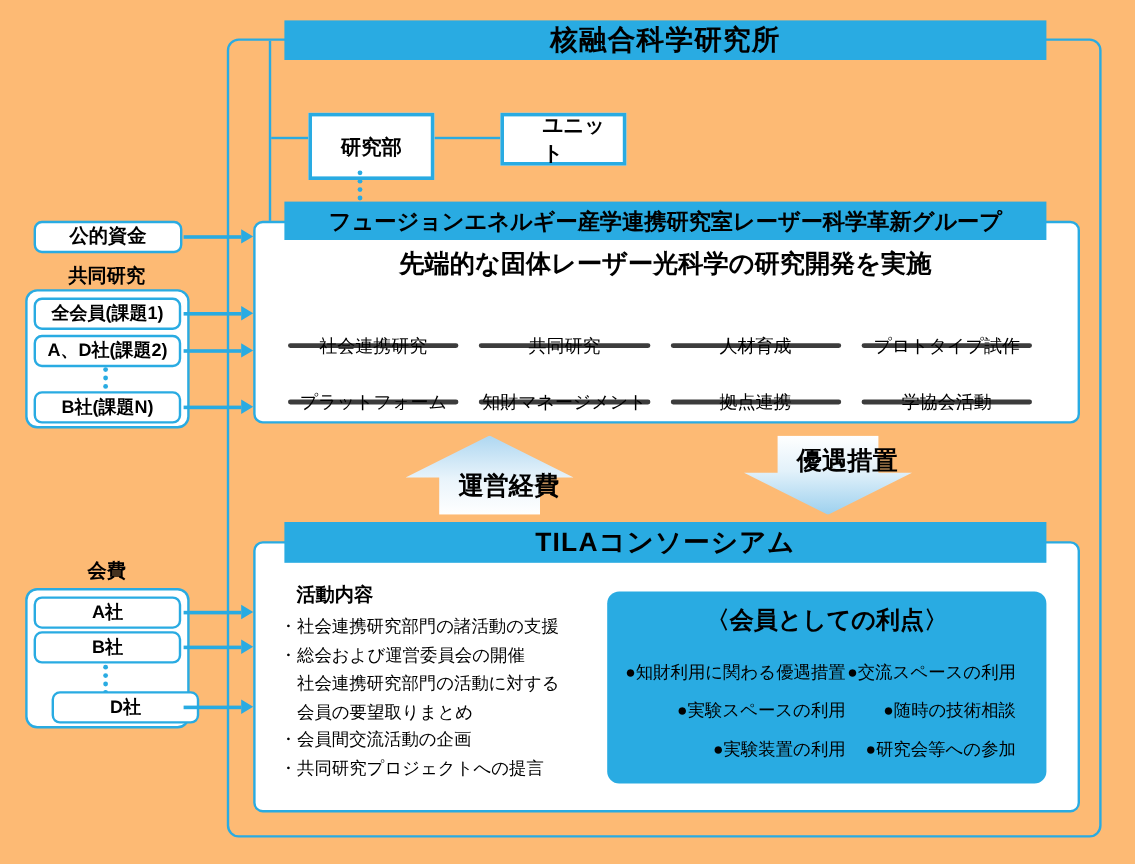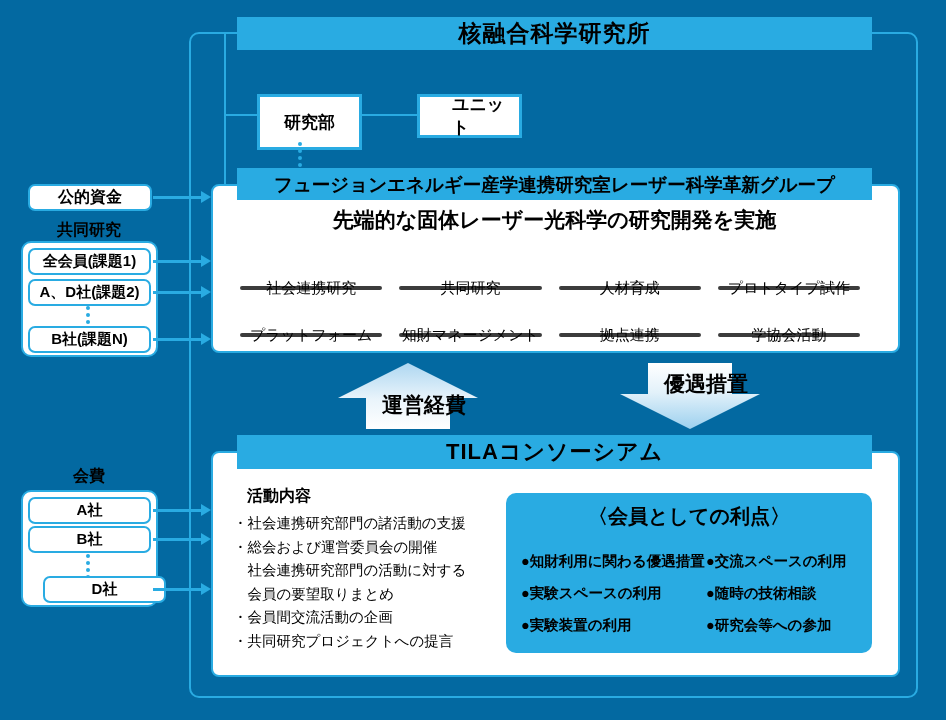--- a/index.html
+++ b/index.html
@@ -1,17 +1,17 @@
 <!DOCTYPE html>
 <html><head>
 <meta charset="utf-8">
 <style>
   html,body{margin:0;padding:0;background:#fff;}
   .canvas{
-    position:relative;width:946px;height:720px;background:#0369a1;overflow:hidden;
+    position:relative;width:946px;height:720px;background:#fdba74;overflow:hidden;
     font-family:"Liberation Sans","DejaVu Sans",sans-serif;color:#000;
   }
   .abs{position:absolute;}
   
   .outer-bracket{left:189px;top:32px;width:729px;height:666px;
     border:2px solid #29abe2;border-radius:10px;box-sizing:border-box;}
   .vline{width:2px;background:#29abe2;}
   .hline{height:2px;background:#29abe2;}
   
   .bar{background:#29abe2;display:flex;align-items:center;justify-content:center;
@@ -49,21 +49,21 @@
     clip-path:polygon(20% 0,80% 0,80% 47%,100% 47%,50% 100%,0 47%,20% 47%);
     background:linear-gradient(to bottom,#ffffff 0%,#e2f1fa 45%,#9cd0ee 100%);}
   .flow-label{width:116px;text-align:right;font-weight:bold;font-size:21px;}
   
   .act-heading{left:247px;top:486px;font-weight:bold;font-size:16px;}
   .act-list{left:233px;top:512px;width:272px;font-size:14.5px;line-height:23.5px;}
   .act-list div{white-space:pre;}
   .benefits{left:506px;top:493px;width:366px;height:160px;background:#29abe2;border-radius:10px;}
   .benefits-title{position:absolute;left:0;top:10px;width:100%;text-align:center;
     font-weight:bold;font-size:20px;}
-  .bcol{position:absolute;top:52px;font-weight:bold;font-size:14.5px;line-height:32px;white-space:nowrap;}
+  .bcol{position:absolute;top:52px;font-weight:normal;font-size:14.5px;line-height:32px;white-space:nowrap;text-align:right;}
   .bcol1{left:15px;}
   .bcol2{left:200px;}
 </style>
 </head>
 <body>
 
 <div class="canvas">
 
   <div class="abs outer-bracket"></div>
 

